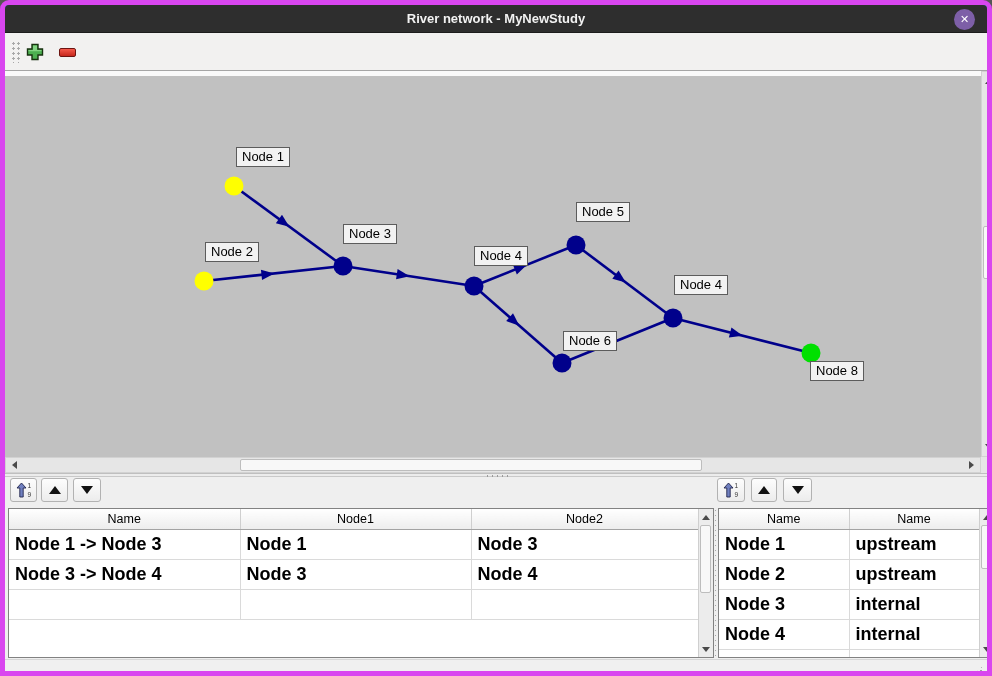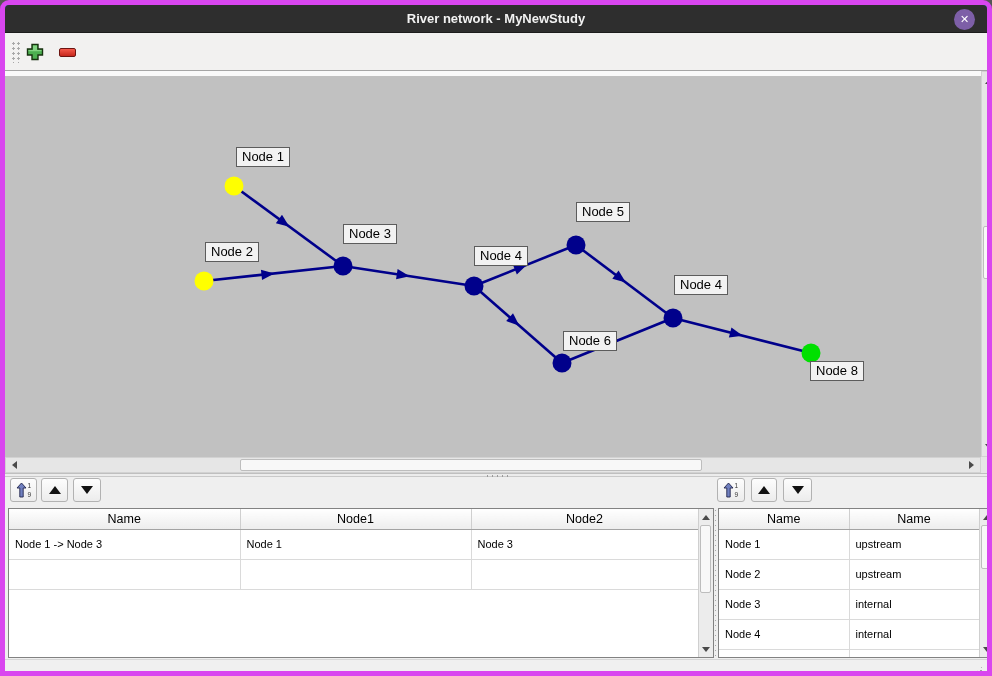--- a/index.html
+++ b/index.html
@@ -55,22 +55,22 @@
   .tri-down-b{width:0;height:0;border-left:6px solid transparent;border-right:6px solid transparent;border-top:8px solid #111;}
   
   .table-box{position:absolute;top:31px;background:#fff;border:1px solid #828282;overflow:hidden;}
   .links-box{left:3px;width:706px;height:150px;}
   .nodes-box{left:713px;width:277px;height:150px;}
   table.grid{border-collapse:collapse;table-layout:fixed;background:#fff;border-radius:16px;}
   .links-box table.grid{width:689px;}
   .nodes-box table.grid{width:260px;}
   table.grid th{height:20px;font-size:12.5px;font-weight:normal;text-align:center;color:#000;
       background:linear-gradient(#ffffff,#ededed);border-right:1px solid #cfcfcf;border-bottom:1px solid #a3a3a3;padding:0;}
-  table.grid td{height:30px;font-size:11px;color:#000;padding:0 0 0 6px;
-      border-right:1px solid #dadada;border-bottom:1px solid #dadada;overflow:hidden;white-space:nowrap;}
+  table.grid td{height:30px;font-size:18px;color:#000;padding:0 0 0 6px;
+      border-right:1px solid #dadada;border-bottom:1px solid #dadada;overflow:hidden;white-space:nowrap;font-weight:bold;}
   .links-box th:nth-child(1),.links-box td:nth-child(1){width:231px;}
   .links-box th:nth-child(2),.links-box td:nth-child(2){width:231px;}
   .links-box th:nth-child(3),.links-box td:nth-child(3){width:227px;}
   .nodes-box th,.nodes-box td{width:130px;}
   .tbl-scroll{position:absolute;right:0;top:0;width:15px;height:100%;background:#ececec;border-left:1px solid #cfcfcf;}
   .tbl-scroll .sb-btn{width:13px;height:14px;left:0;background:#ececec;}
   .v-splitter{position:absolute;left:709px;top:31px;width:3px;height:150px;
             background-image:radial-gradient(circle,#a5a5a5 0.8px,transparent 1px);background-size:3px 5px;}
   
   .statusbar{position:absolute;left:0;top:654px;width:100%;height:21px;background:#f0f0f0;border-top:1px solid #d6d6d6;}
@@ -207,20 +207,25 @@
               <th>Node2</th>
             </tr>
           </thead>
           <tbody>
             <tr>
               <td>Node 1 -&gt; Node 3</td>
               <td>Node 1</td>
               <td>Node 3</td>
             </tr>
             <tr>
+              <td>Node 3 -&gt; Node 4</td>
+              <td>Node 3</td>
+              <td>Node 4</td>
+            </tr>
+            <tr>
               <td></td>
               <td></td>
               <td></td>
             </tr>
           </tbody>
         </table>
       <div class="tbl-scroll">
         <div class="sb-btn" style="top:1px;">
             <div class="tri-up"></div>
           </div>

